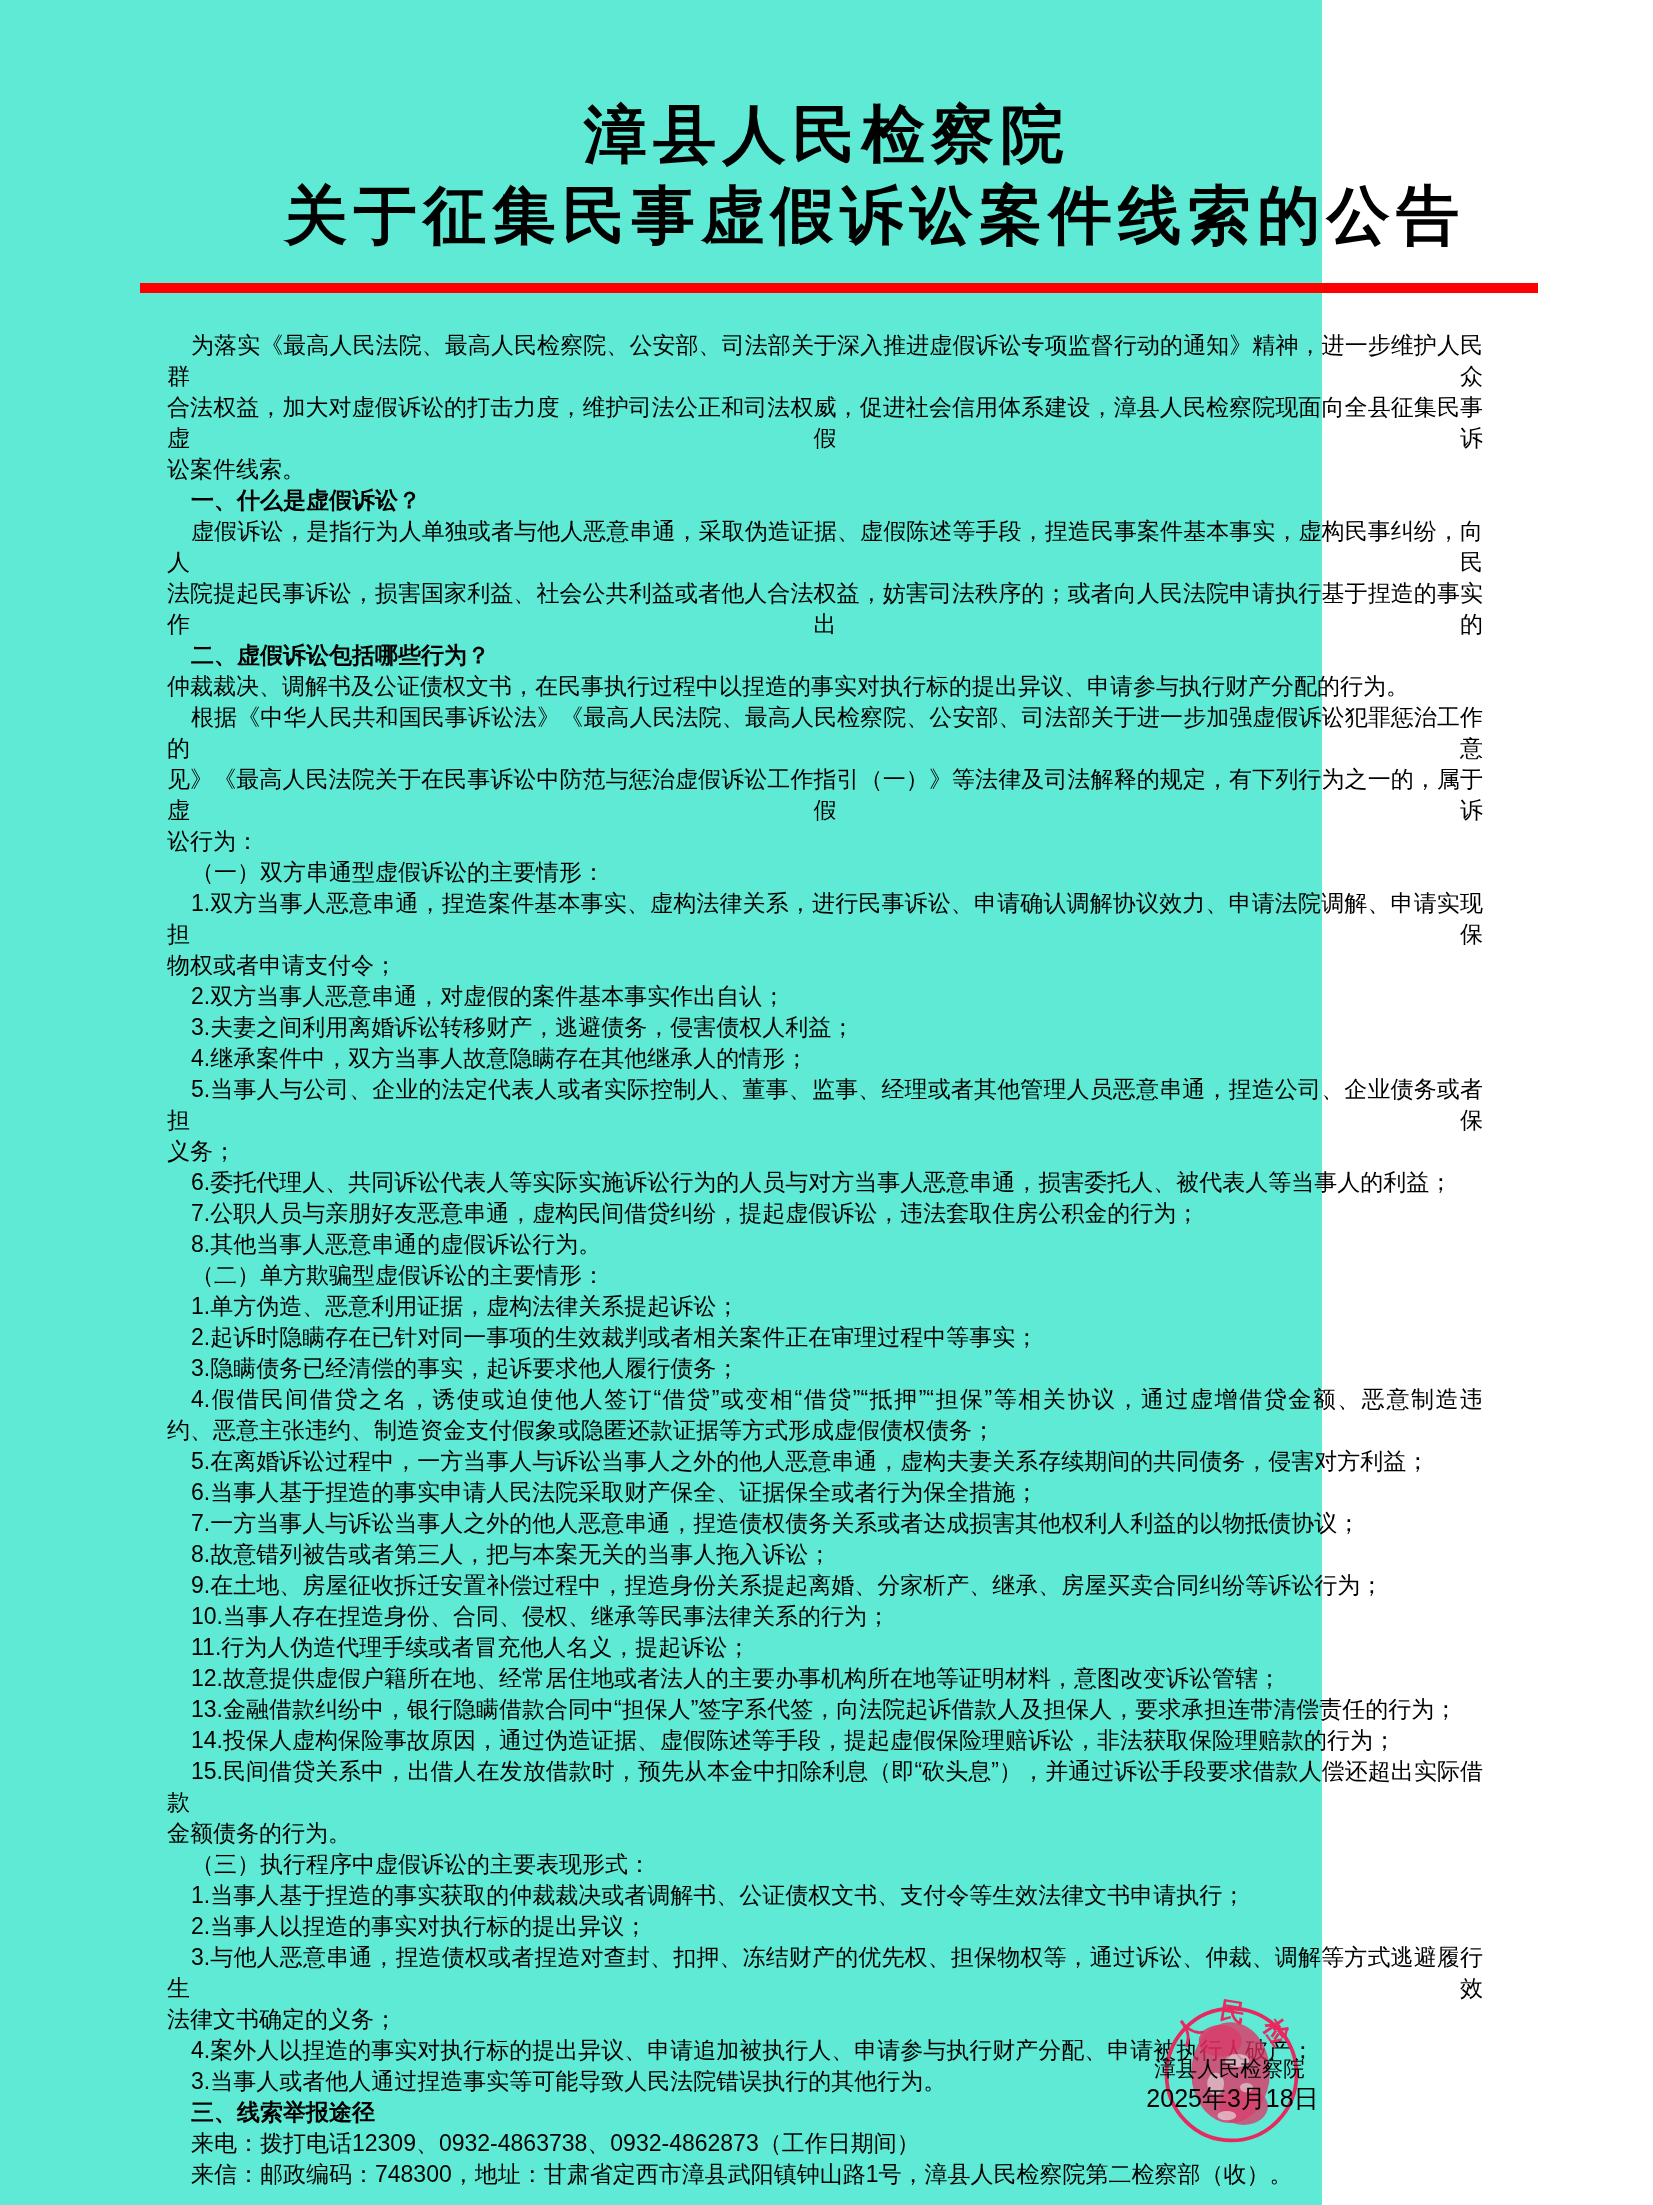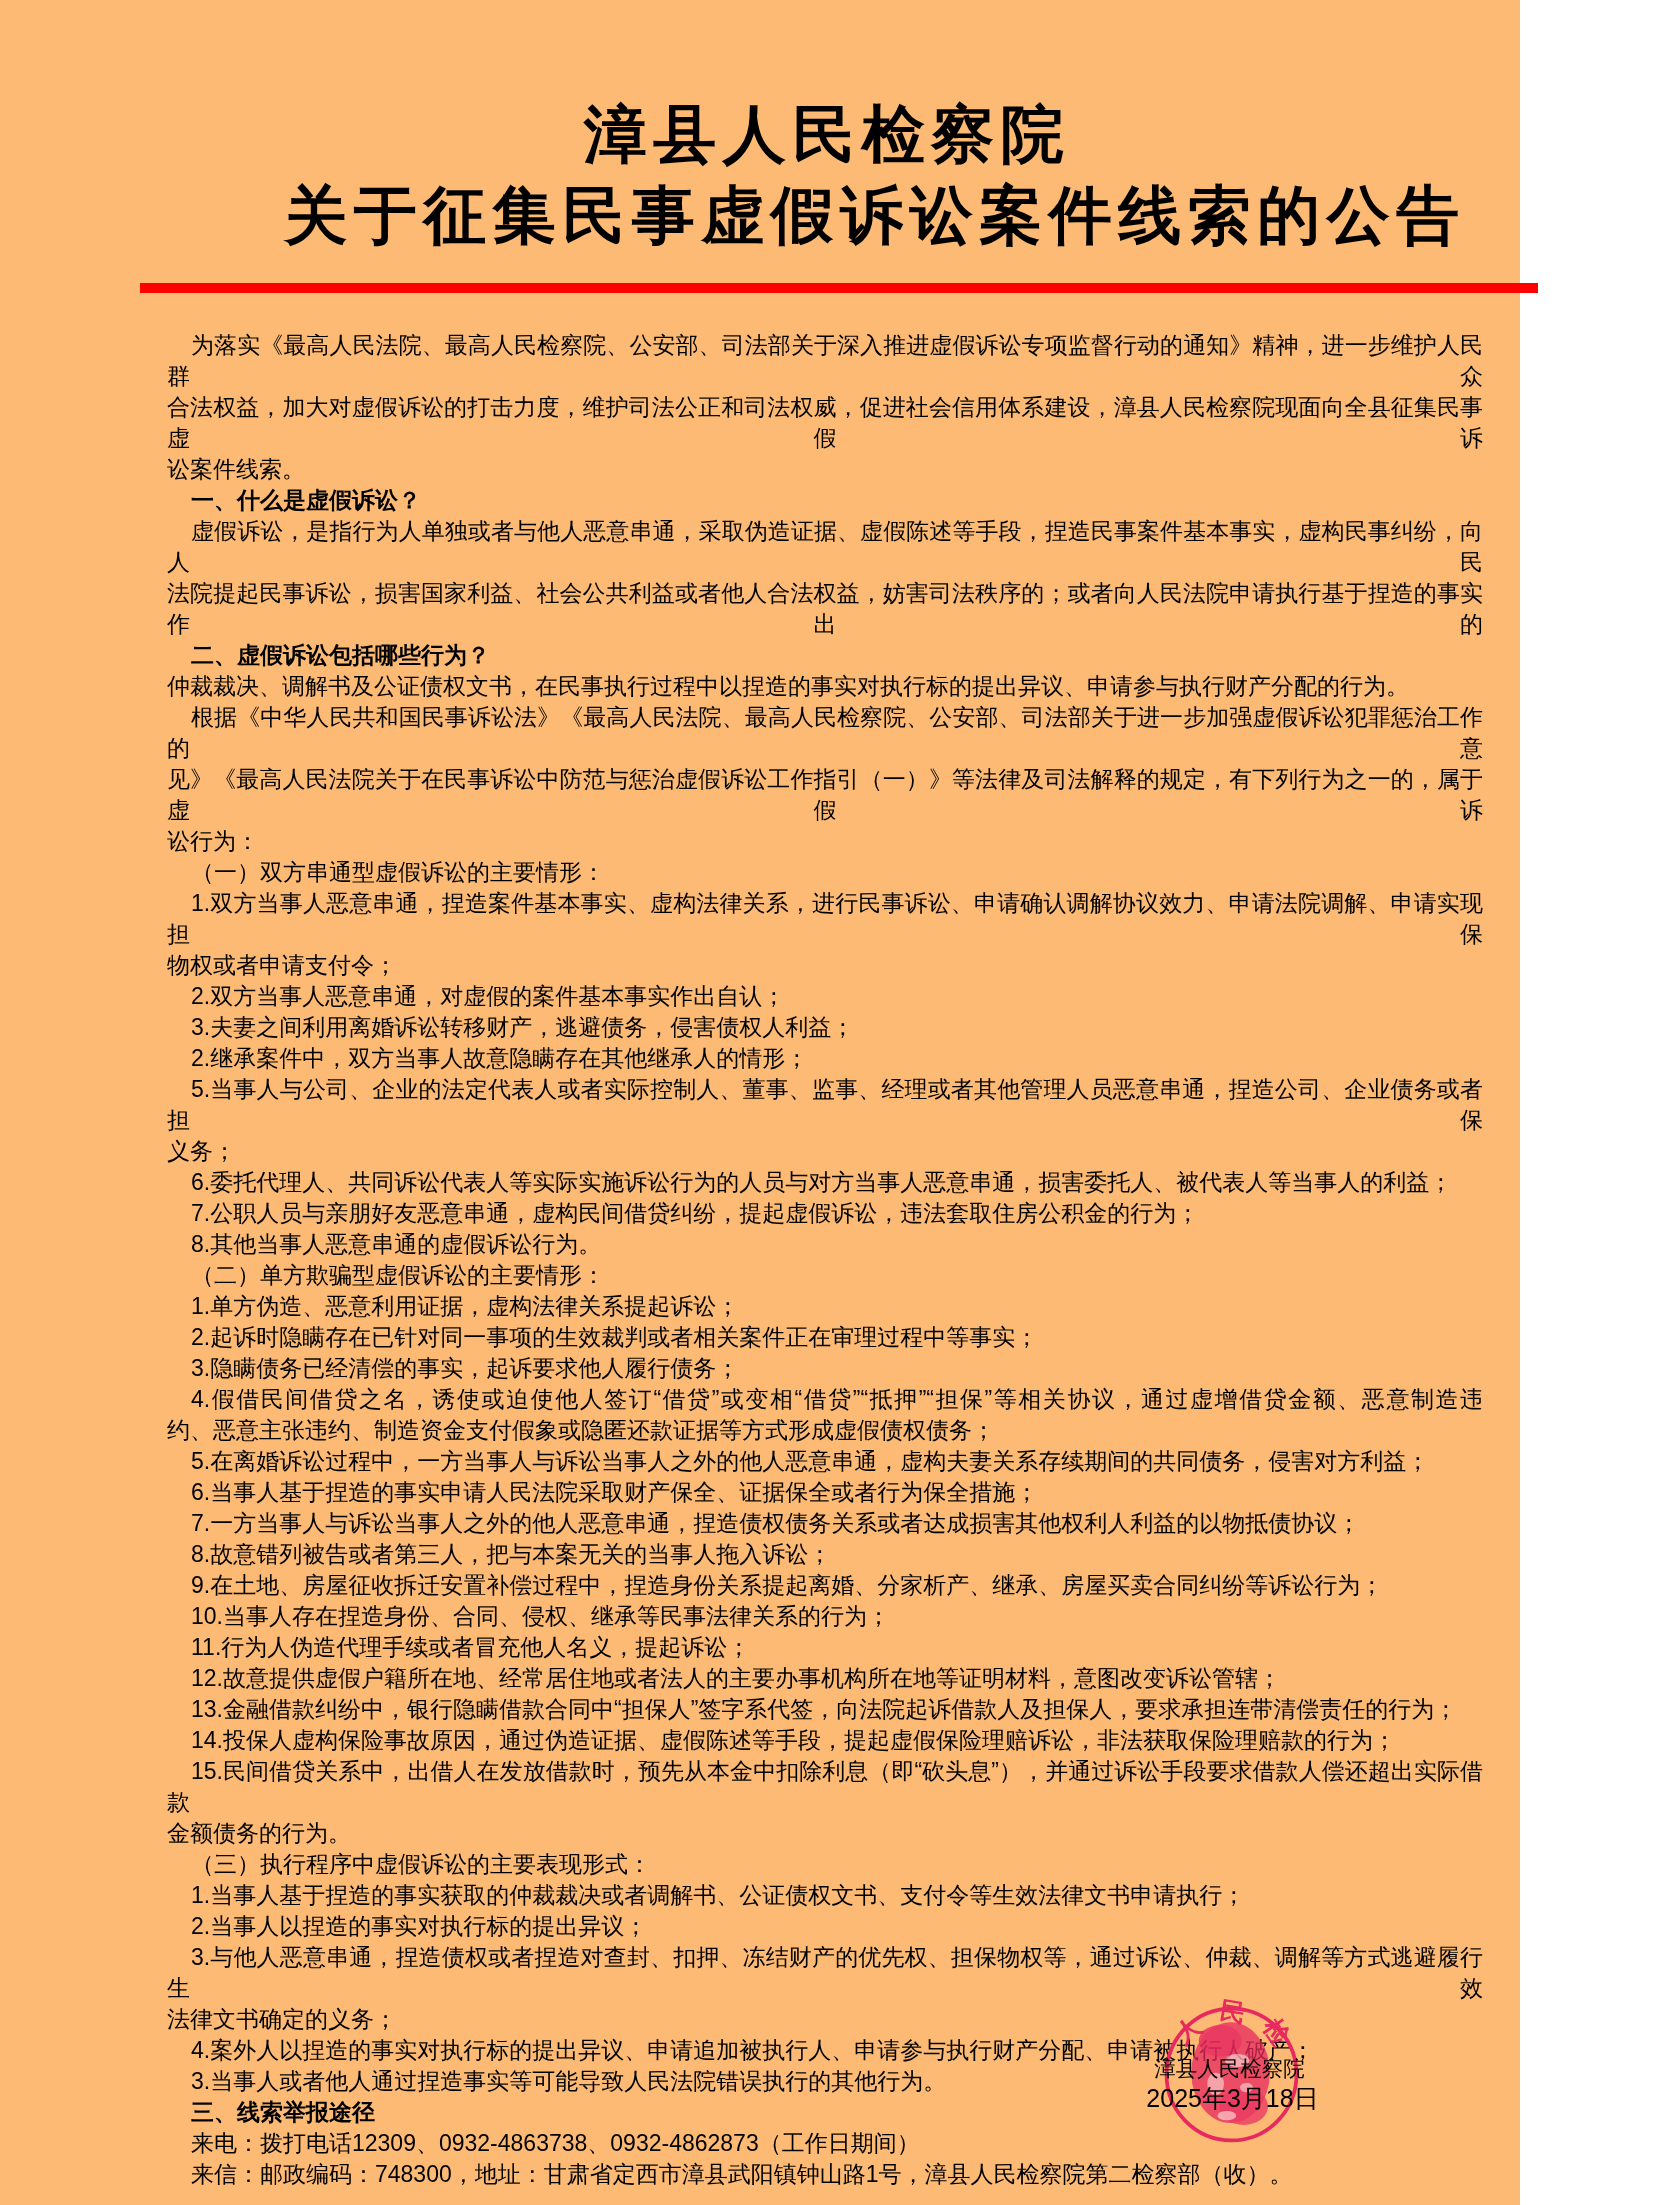--- a/index.html
+++ b/index.html
@@ -1,21 +1,21 @@
 <!DOCTYPE html>
 <html style="font-size:7.5px"><head>
 <meta charset="utf-8">
 <style>
   html,body{margin:0;padding:0;}
   body{
     width:1654px;height:2205px;background:#ffffff;color:#000;
     font-family:"Liberation Sans","DejaVu Sans",sans-serif;
     position:relative;overflow:hidden;
   }
-  .page{position:absolute;left:0;top:0;width:1520px;height:2205px;background:#fdba74;}
+  .page{position:absolute;left:0;top:0;width:1322px;height:2205px;background:#5eead4;}
   .title{
     position:absolute;left:0;width:1654px;text-align:center;
     font-weight:bold;font-size:63px;line-height:70px;letter-spacing:6.5px;
     white-space:nowrap;
   }
   #title1{top:99px;}
   #title2{top:180px;margin-left:48px;}
   .divider{position:absolute;left:140px;top:283px;width:1398px;height:10.3px;}
   .body-text{
     position:absolute;left:167px;top:330px;width:1316px;
@@ -56,21 +56,21 @@
       <div class="line ind bold">二、虚假诉讼包括哪些行为？</div>
       <div class="line">仲裁裁决、调解书及公证债权文书，在民事执行过程中以捏造的事实对执行标的提出异议、申请参与执行财产分配的行为。</div>
       <div class="line ind jl">根据《中华人民共和国民事诉讼法》《最高人民法院、最高人民检察院、公安部、司法部关于进一步加强虚假诉讼犯罪惩治工作的意</div>
       <div class="line jl">见》《最高人民法院关于在民事诉讼中防范与惩治虚假诉讼工作指引（一）》等法律及司法解释的规定，有下列行为之一的，属于虚假诉</div>
       <div class="line">讼行为：</div>
       <div class="line ind">（一）双方串通型虚假诉讼的主要情形：</div>
       <div class="line ind jl">1.双方当事人恶意串通，捏造案件基本事实、虚构法律关系，进行民事诉讼、申请确认调解协议效力、申请法院调解、申请实现担保</div>
       <div class="line">物权或者申请支付令；</div>
       <div class="line ind">2.双方当事人恶意串通，对虚假的案件基本事实作出自认；</div>
       <div class="line ind">3.夫妻之间利用离婚诉讼转移财产，逃避债务，侵害债权人利益；</div>
-      <div class="line ind">2.继承案件中，双方当事人故意隐瞒存在其他继承人的情形；</div>
+      <div class="line ind">4.继承案件中，双方当事人故意隐瞒存在其他继承人的情形；</div>
       <div class="line ind jl">5.当事人与公司、企业的法定代表人或者实际控制人、董事、监事、经理或者其他管理人员恶意串通，捏造公司、企业债务或者担保</div>
       <div class="line">义务；</div>
       <div class="line ind">6.委托代理人、共同诉讼代表人等实际实施诉讼行为的人员与对方当事人恶意串通，损害委托人、被代表人等当事人的利益；</div>
       <div class="line ind">7.公职人员与亲朋好友恶意串通，虚构民间借贷纠纷，提起虚假诉讼，违法套取住房公积金的行为；</div>
       <div class="line ind">8.其他当事人恶意串通的虚假诉讼行为。</div>
       <div class="line ind">（二）单方欺骗型虚假诉讼的主要情形：</div>
       <div class="line ind">1.单方伪造、恶意利用证据，虚构法律关系提起诉讼；</div>
       <div class="line ind">2.起诉时隐瞒存在已针对同一事项的生效裁判或者相关案件正在审理过程中等事实；</div>
       <div class="line ind">3.隐瞒债务已经清偿的事实，起诉要求他人履行债务；</div>
       <div class="line ind jl">4.假借民间借贷之名，诱使或迫使他人签订“借贷”或变相“借贷”“抵押”“担保”等相关协议，通过虚增借贷金额、恶意制造违</div>

